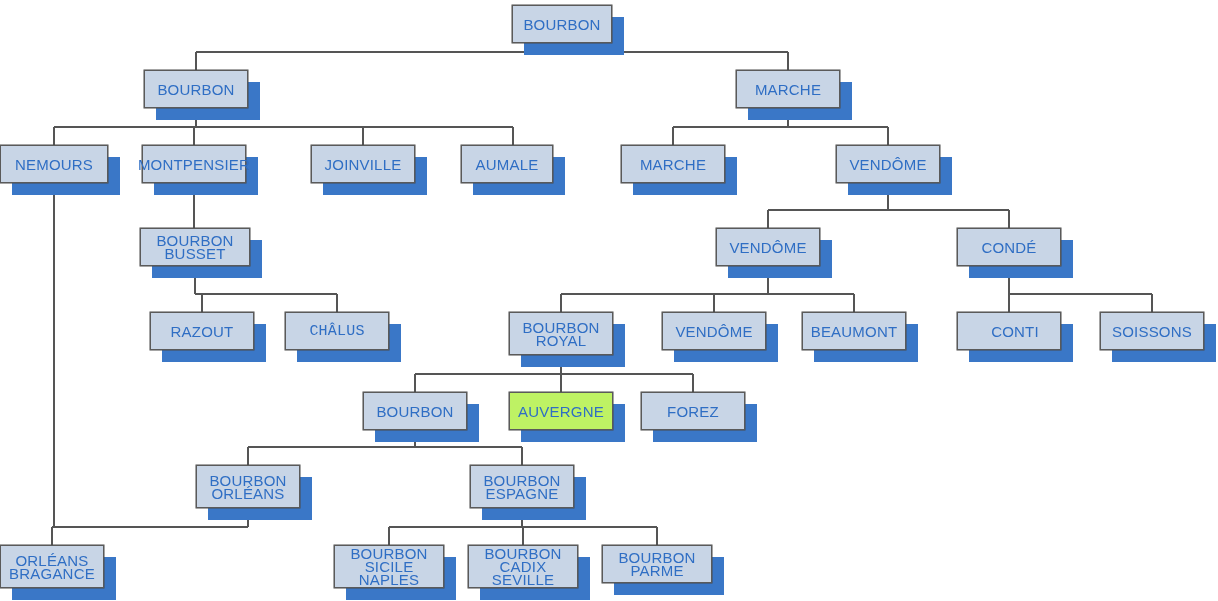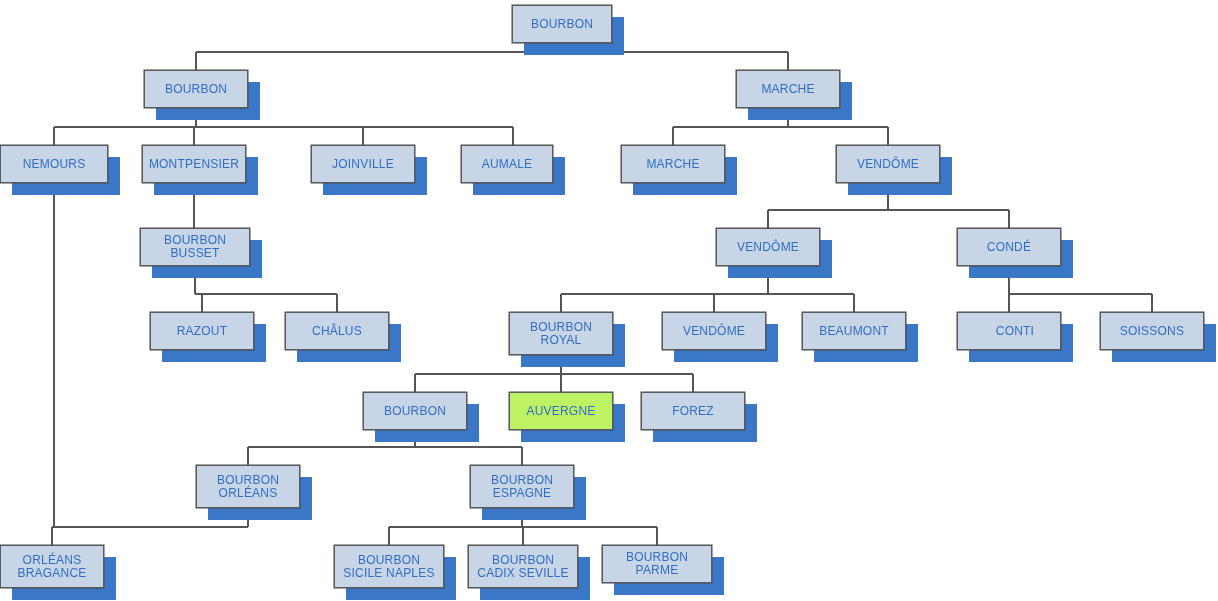--- a/index.html
+++ b/index.html
@@ -50,21 +50,21 @@
     background: #c8d5e6;
     border: 1px solid #5a5a5a;
     box-shadow: 0 0 0 0.5px #4a4a4a;
     display: flex;
     align-items: center;
     justify-content: center;
     z-index: 2;
   }
   .node-label {
     color: #2f6ec4;
-    font-size: 12px;
+    font-size: 15px;
     line-height: 13px;
     text-align: center;
     letter-spacing: 0.2px;
     white-space: pre-line;
     padding: 0 3px;
   }
 </style>
 </head>
 <body>
 
@@ -197,21 +197,21 @@
         </div>
       </div>
       <div class="node" style="left: 150px; top: 312px; width: 104px; height: 38px;">
         <div class="node-shadow" style="background: rgb(58, 119, 199);"></div>
         <div class="node-box" style="background: rgb(200, 213, 230); border-color: rgb(90, 90, 90);">
           <div class="node-label" style="color: rgb(47, 110, 196);">RAZOUT</div>
         </div>
       </div>
       <div class="node" style="left: 285px; top: 312px; width: 104px; height: 38px;">
         <div class="node-shadow" style="background: rgb(58, 119, 199);"></div>
-        <div class="node-box" style="background: rgb(200, 213, 230); border-color: rgb(90, 90, 90);">
+        <div class="node-box" style="background: rgb(200, 213, 230); border-color: rgb(90, 90, 90); font-family: Liberation Mono, monospace;">
           <div class="node-label" style="color: rgb(47, 110, 196);">CHÂLUS</div>
         </div>
       </div>
       <div class="node" style="left: 509px; top: 312px; width: 104px; height: 43px;">
         <div class="node-shadow" style="background: rgb(58, 119, 199);"></div>
         <div class="node-box" style="background: rgb(200, 213, 230); border-color: rgb(90, 90, 90);">
           <div class="node-label" style="color: rgb(47, 110, 196);">BOURBON
 ROYAL</div>
         </div>
       </div>

